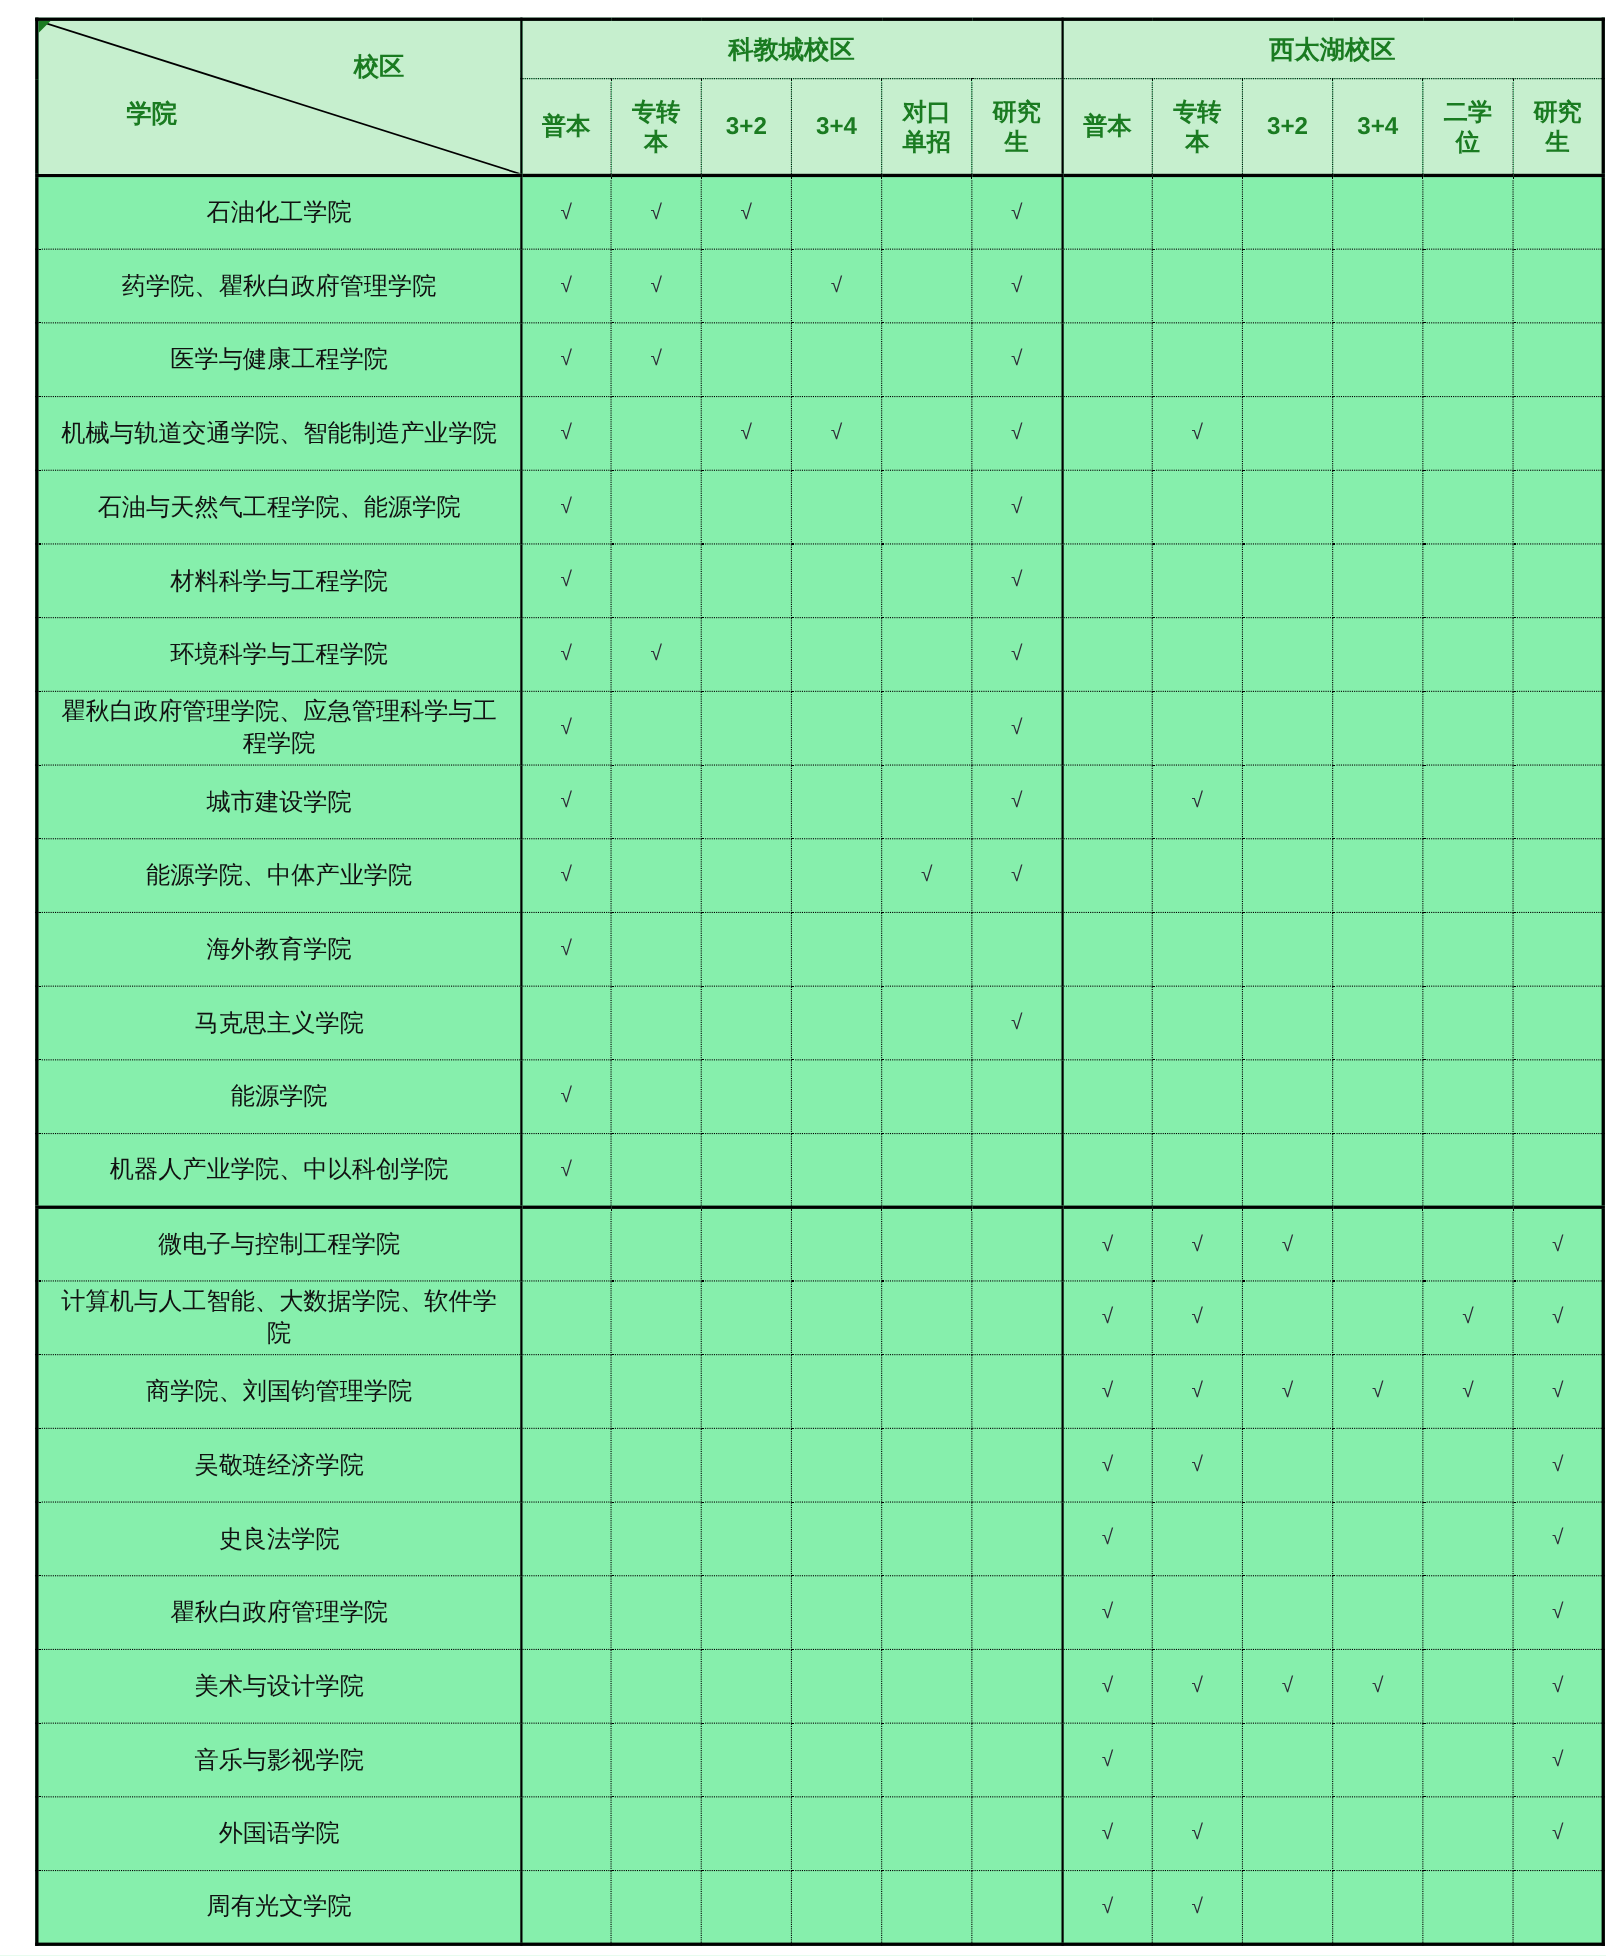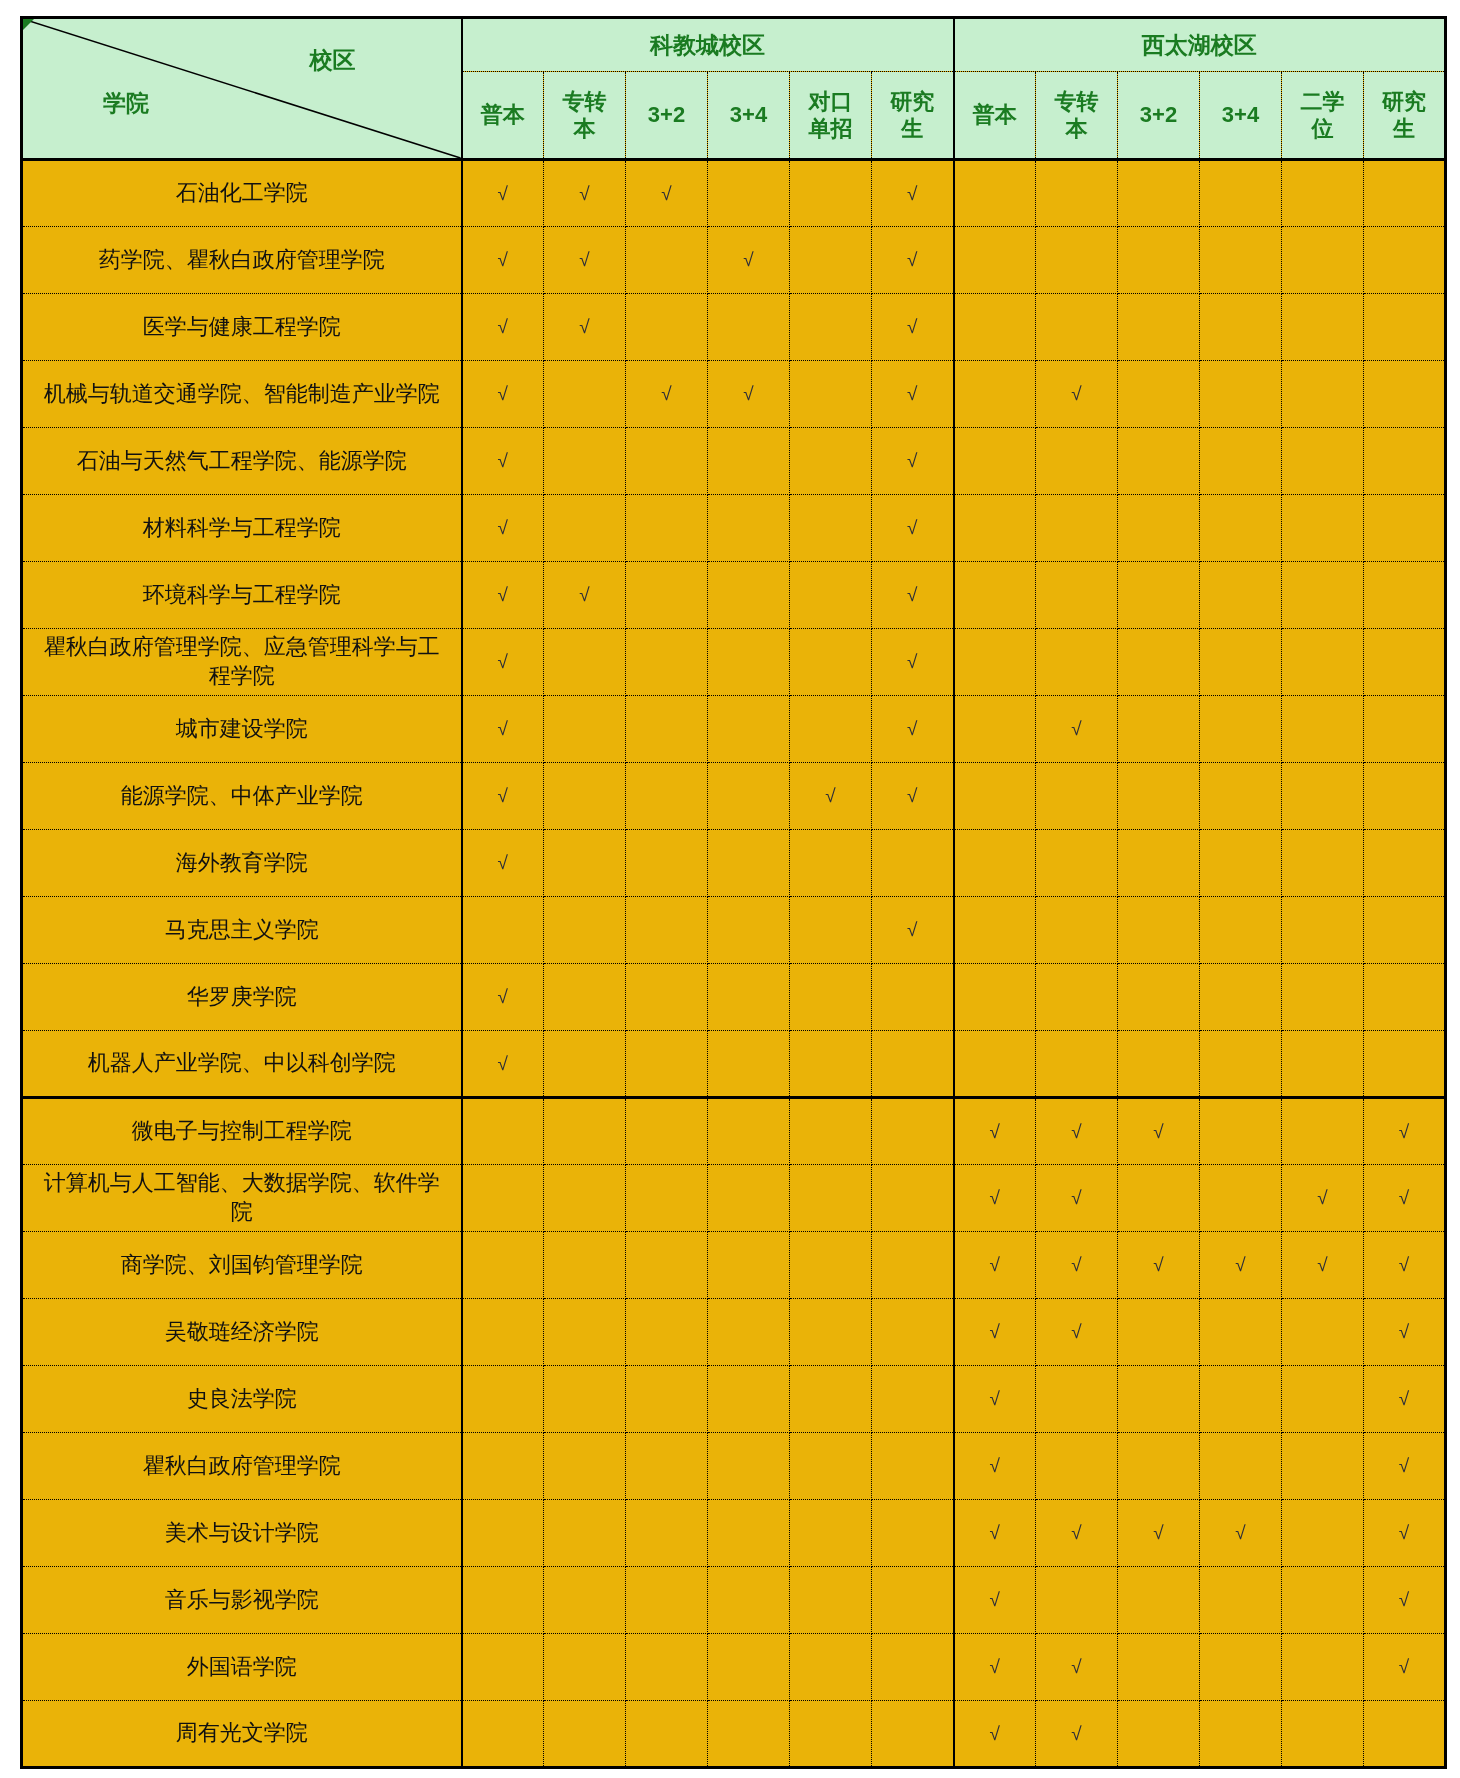--- a/index.html
+++ b/index.html
@@ -15,22 +15,23 @@
     width:1460px;height:1778px;
     background:var(--bg);
     font-family:"Liberation Sans","DejaVu Sans",sans-serif;
     position:relative;
   }
   .sheet{position:absolute;left:20px;top:16px;}
   table{
     border-collapse:collapse;
     table-layout:fixed;
     width:1424px;
-    background:#eab308;
+    background:#86efac;
     border:3px solid var(--border-color);
+    margin-left:12px;
   }
   col.c-name{width:440px;}
   col.c-sub{width:82px;}
   th,td{
     border:1px dotted var(--border-color);
     text-align:center;
     vertical-align:middle;
     padding:0;
     overflow:hidden;
   }
@@ -292,21 +293,21 @@
           <td></td>
           <td class="check">√</td>
           <td class="solid-left"></td>
           <td></td>
           <td></td>
           <td></td>
           <td></td>
           <td></td>
         </tr>
         <tr>
-          <td class="name">华罗庚学院</td>
+          <td class="name">能源学院</td>
           <td class="check">√</td>
           <td></td>
           <td></td>
           <td></td>
           <td></td>
           <td></td>
           <td class="solid-left"></td>
           <td></td>
           <td></td>
           <td></td>

